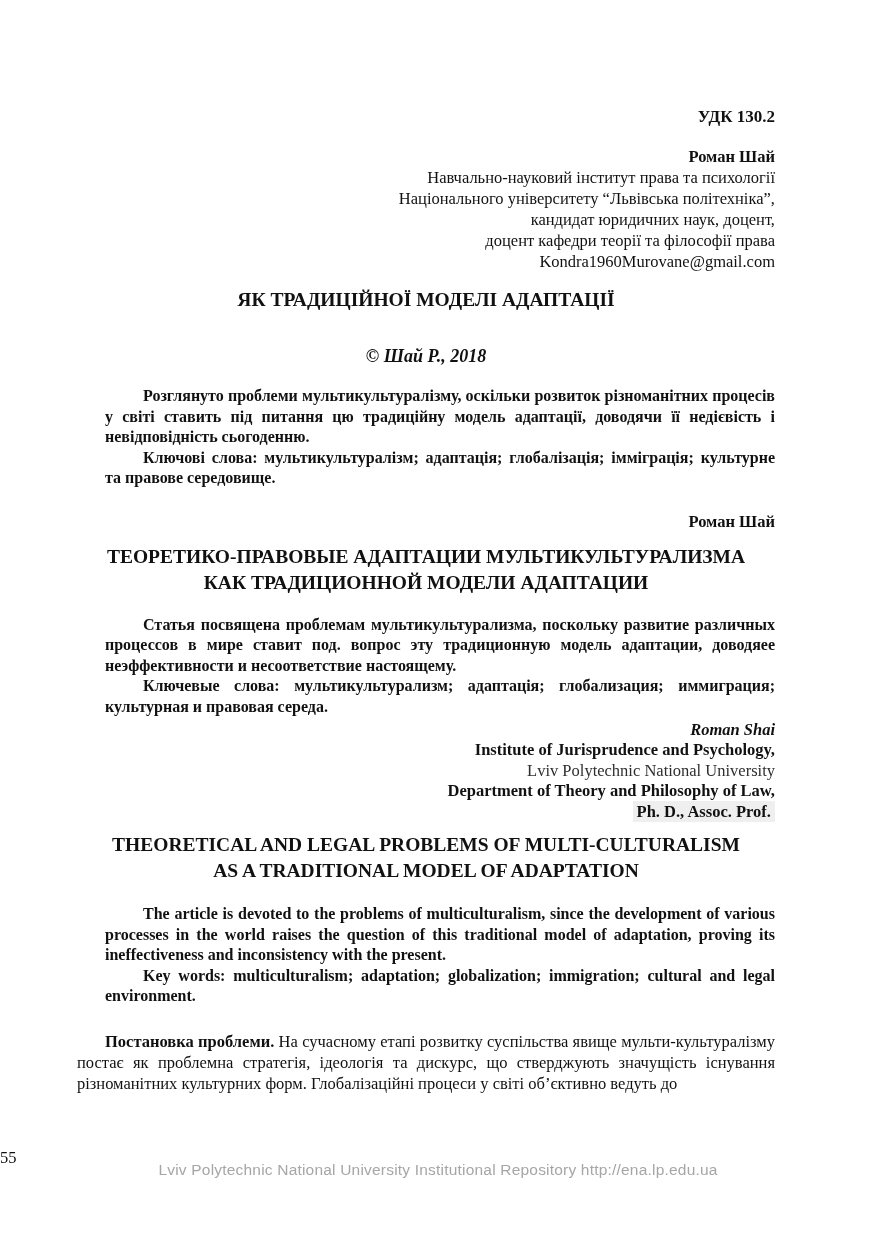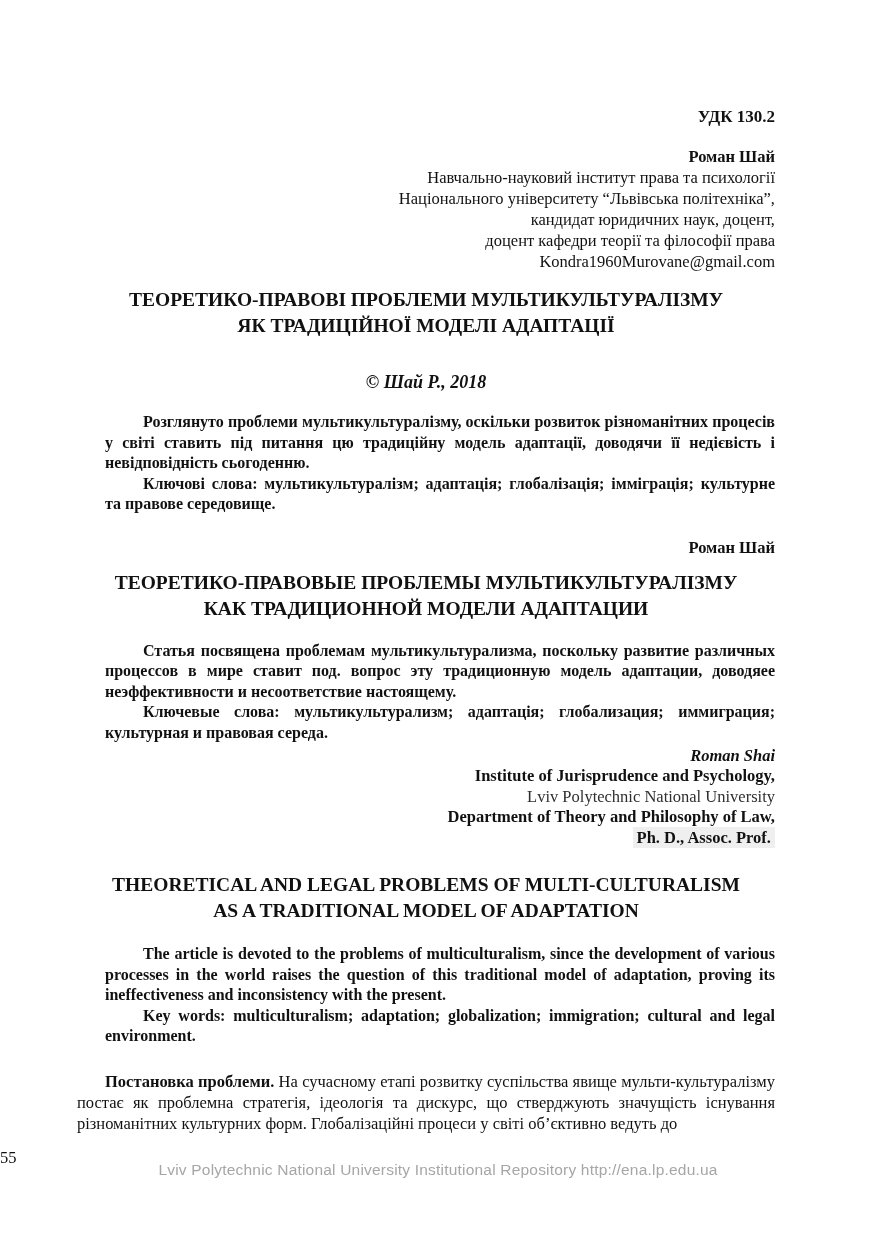--- a/index.html
+++ b/index.html
@@ -81,21 +81,21 @@
     font-size: 16.5px;
     line-height: 20.5px;
   }
   .affil-en .bold { font-weight: bold; }
   .affil-en .regular { font-weight: normal; color: #2e2e2e; }
   .hl {
     background: #efefef;
     padding: 1px 4px;
   }
   .title-ru { margin-top: 12px; }
-  .title-en { margin-top: 24px; }
+  .title-en { margin-top: 10px; }
   .abstract-en { margin-top: 20px; }
   .body-para {
     margin-top: 24px;
     font-size: 16.5px;
     line-height: 21px;
     text-align: justify;
     text-indent: 28px;
   }
   .body-para .run-in { font-weight: bold; }
   .page-number {
@@ -130,35 +130,34 @@
     <div class="author-block">
       <div class="name">Роман Шай</div>
       <div>Навчально-науковий інститут права та психології</div>
       <div>Національного університету “Львівська політехніка”,</div>
       <div>кандидат юридичних наук, доцент,</div>
       <div>доцент кафедри теорії та філософії права</div>
       <div>Kondra1960Murovane@gmail.com</div>
     </div>
 
     <div class="main-title">
-      <div>ТЕОРЕТИКО-ПРАВОВІ ПРОБЛЕМИ МУЛЬТИКУЛЬТУРАЛІЗМУ</div>
       <div>ЯК ТРАДИЦІЙНОЇ МОДЕЛІ АДАПТАЦІЇ</div>
     </div>
 
     <div class="copyright">© Шай Р., 2018</div>
 
     <div class="abstract">
       <p>Розглянуто проблеми мультикультуралізму, оскільки розвиток різноманітних процесів у світі ставить під питання цю традиційну модель адаптації, доводячи її недієвість і невідповідність сьогоденню.</p>
       <p>Ключові слова: мультикультуралізм; адаптація; глобалізація; імміграція; культурне та правове середовище.</p>
     </div>
 
     <div class="byline-right">Роман Шай</div>
 
     <div class="main-title title-ru">
-      <div>ТЕОРЕТИКО-ПРАВОВЫЕ ПРОБЛЕМЫ МУЛЬТИКУЛЬТУРАЛІЗМУ</div>
+      <div>ТЕОРЕТИКО-ПРАВОВЫЕ АДАПТАЦИИ МУЛЬТИКУЛЬТУРАЛИЗМА</div>
       <div>КАК ТРАДИЦИОННОЙ МОДЕЛИ АДАПТАЦИИ</div>
     </div>
 
     <div class="abstract">
       <p>Статья посвящена проблемам мультикультурализма, поскольку развитие различных процессов в мире ставит под. вопрос эту традиционную модель адаптации, доводяее неэффективности и несоответствие настоящему.</p>
       <p>Ключевые слова: мультикультурализм; адаптація; глобализация; иммиграция; культурная и правовая середа.</p>
     </div>
 
     <div class="byline-right italic">Roman Shai</div>
 

